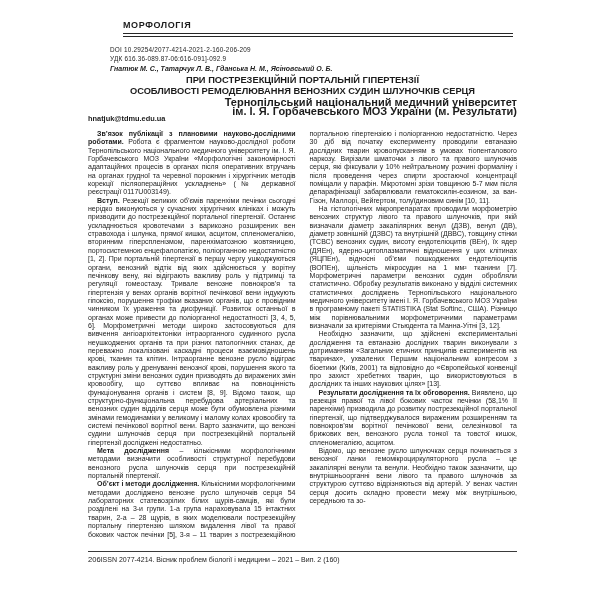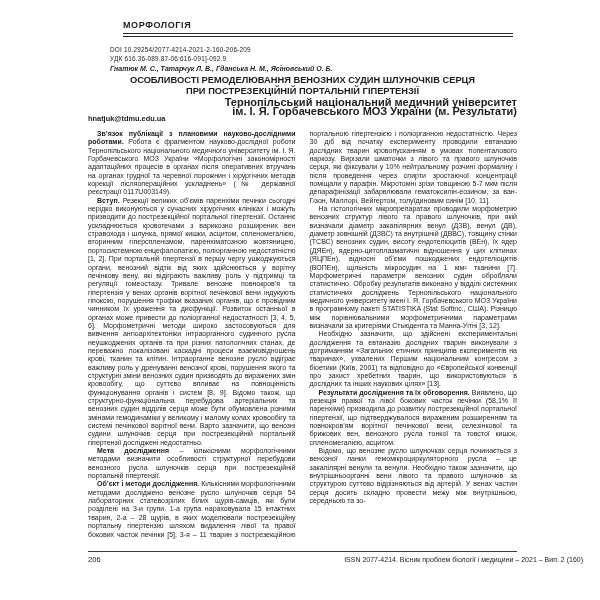--- a/index.html
+++ b/index.html
@@ -84,43 +84,42 @@
   .p-lead { font-weight: bold; }
   .foot-rule {
     position: absolute;
     top: 551px; left: 88px; width: 429px;
     border-top: 1px solid #3a3a3a;
   }
   .footer {
     position: absolute;
     top: 555px; left: 88px; width: 495px;
     display: flex;
-    justify-content: space-between;
     align-items: baseline;
   }
   .page-number { font-size: 7.6px; }
   .issn-line { font-size: 7px; }
 </style>
 </head>
 <body>
 
 <div class="page">
 
   <div class="running-head">МОРФОЛОГІЯ</div>
   <div class="head-rule"></div>
 
   <div class="front-matter">
     <div class="doi-line">DOI 10.29254/2077-4214-2021-2-160-206-209</div>
     <div class="udc-line">УДК 616.36-089.87-06:616-091]-092.9</div>
     <div class="authors-line">Гнатюк М. С., Татарчук Л. В., Гданська Н. М., Ясіновський О. Б.</div>
   </div>
 
   <div class="title-block">
+    <div>ПРИ ПОСТРЕЗЕКЦІЙНІЙ ПОРТАЛЬНІЙ ГІПЕРТЕНЗІЇ</div>
     <div>ОСОБЛИВОСТІ РЕМОДЕЛЮВАННЯ ВЕНОЗНИХ СУДИН ШЛУНОЧКІВ СЕРЦЯ</div>
-    <div>ПРИ ПОСТРЕЗЕКЦІЙНІЙ ПОРТАЛЬНІЙ ГІПЕРТЕНЗІЇ</div>
   </div>
 
   <div class="affil-block">
     <div>Тернопільський національний медичний університет</div>
     <div>ім. І. Я. Горбачевського МОЗ України (м. Результати)</div>
   </div>
 
   <div class="email-line">hnatjuk@tdmu.edu.ua</div>
 
   <div class="body-columns">

